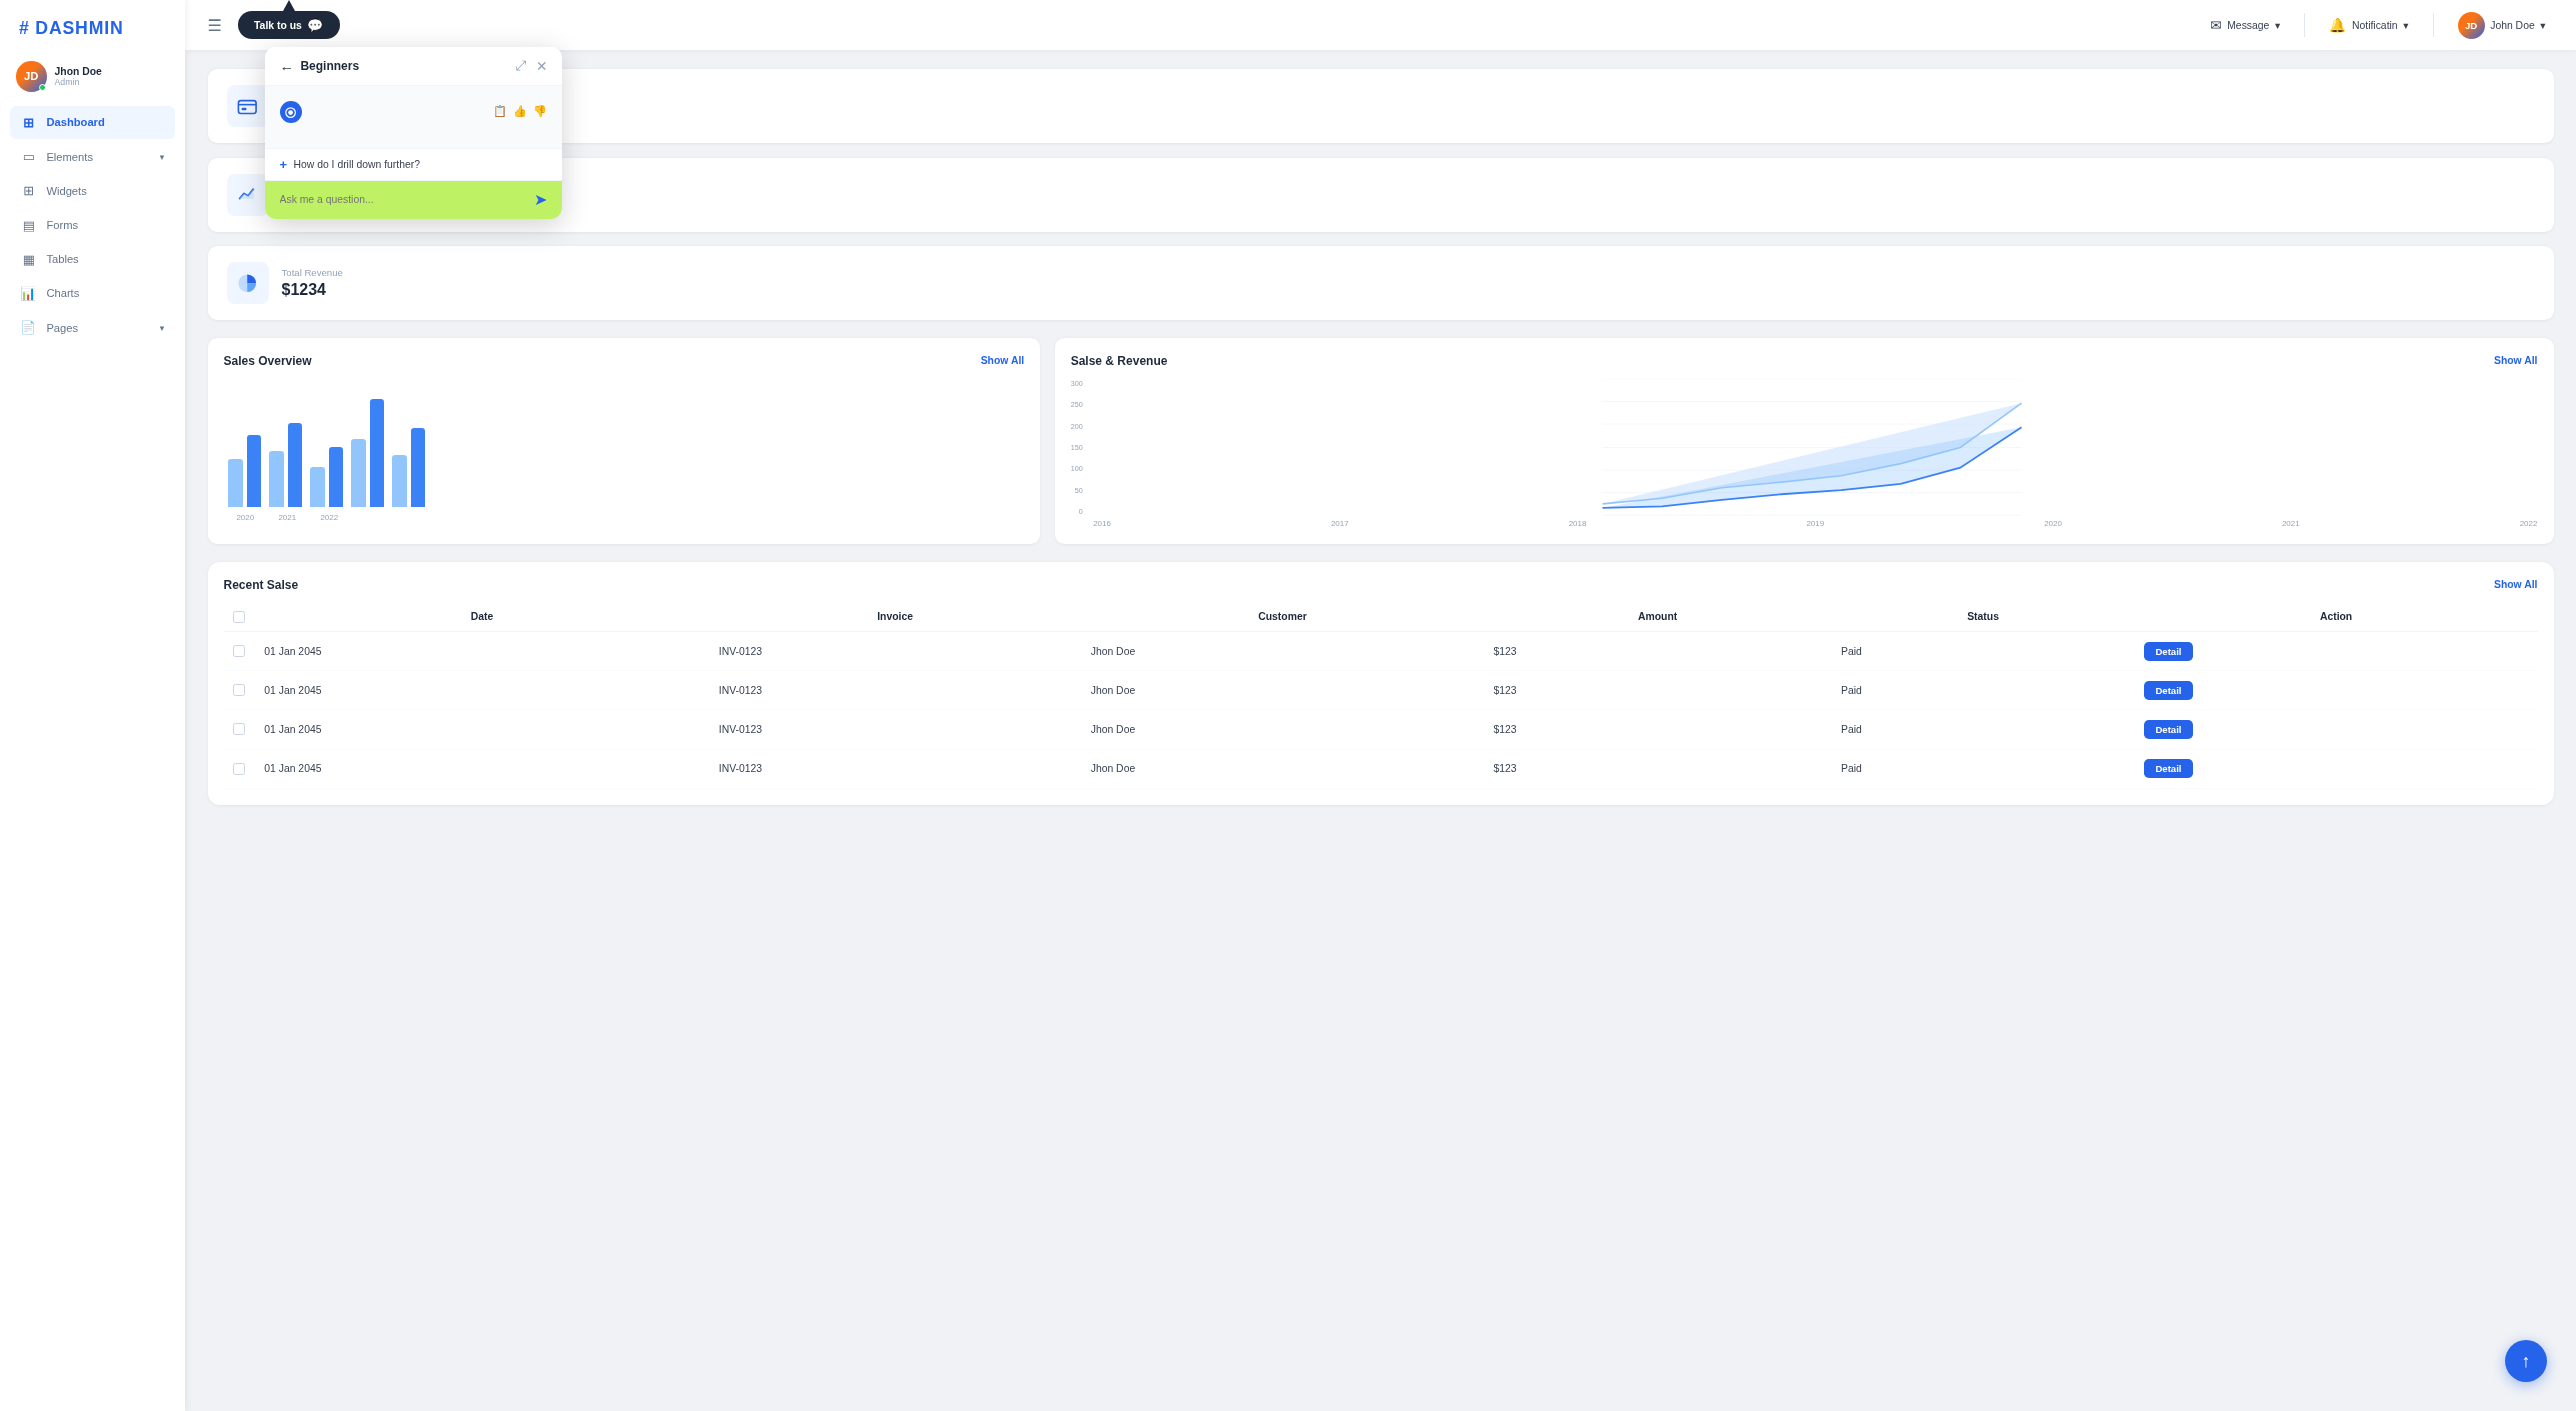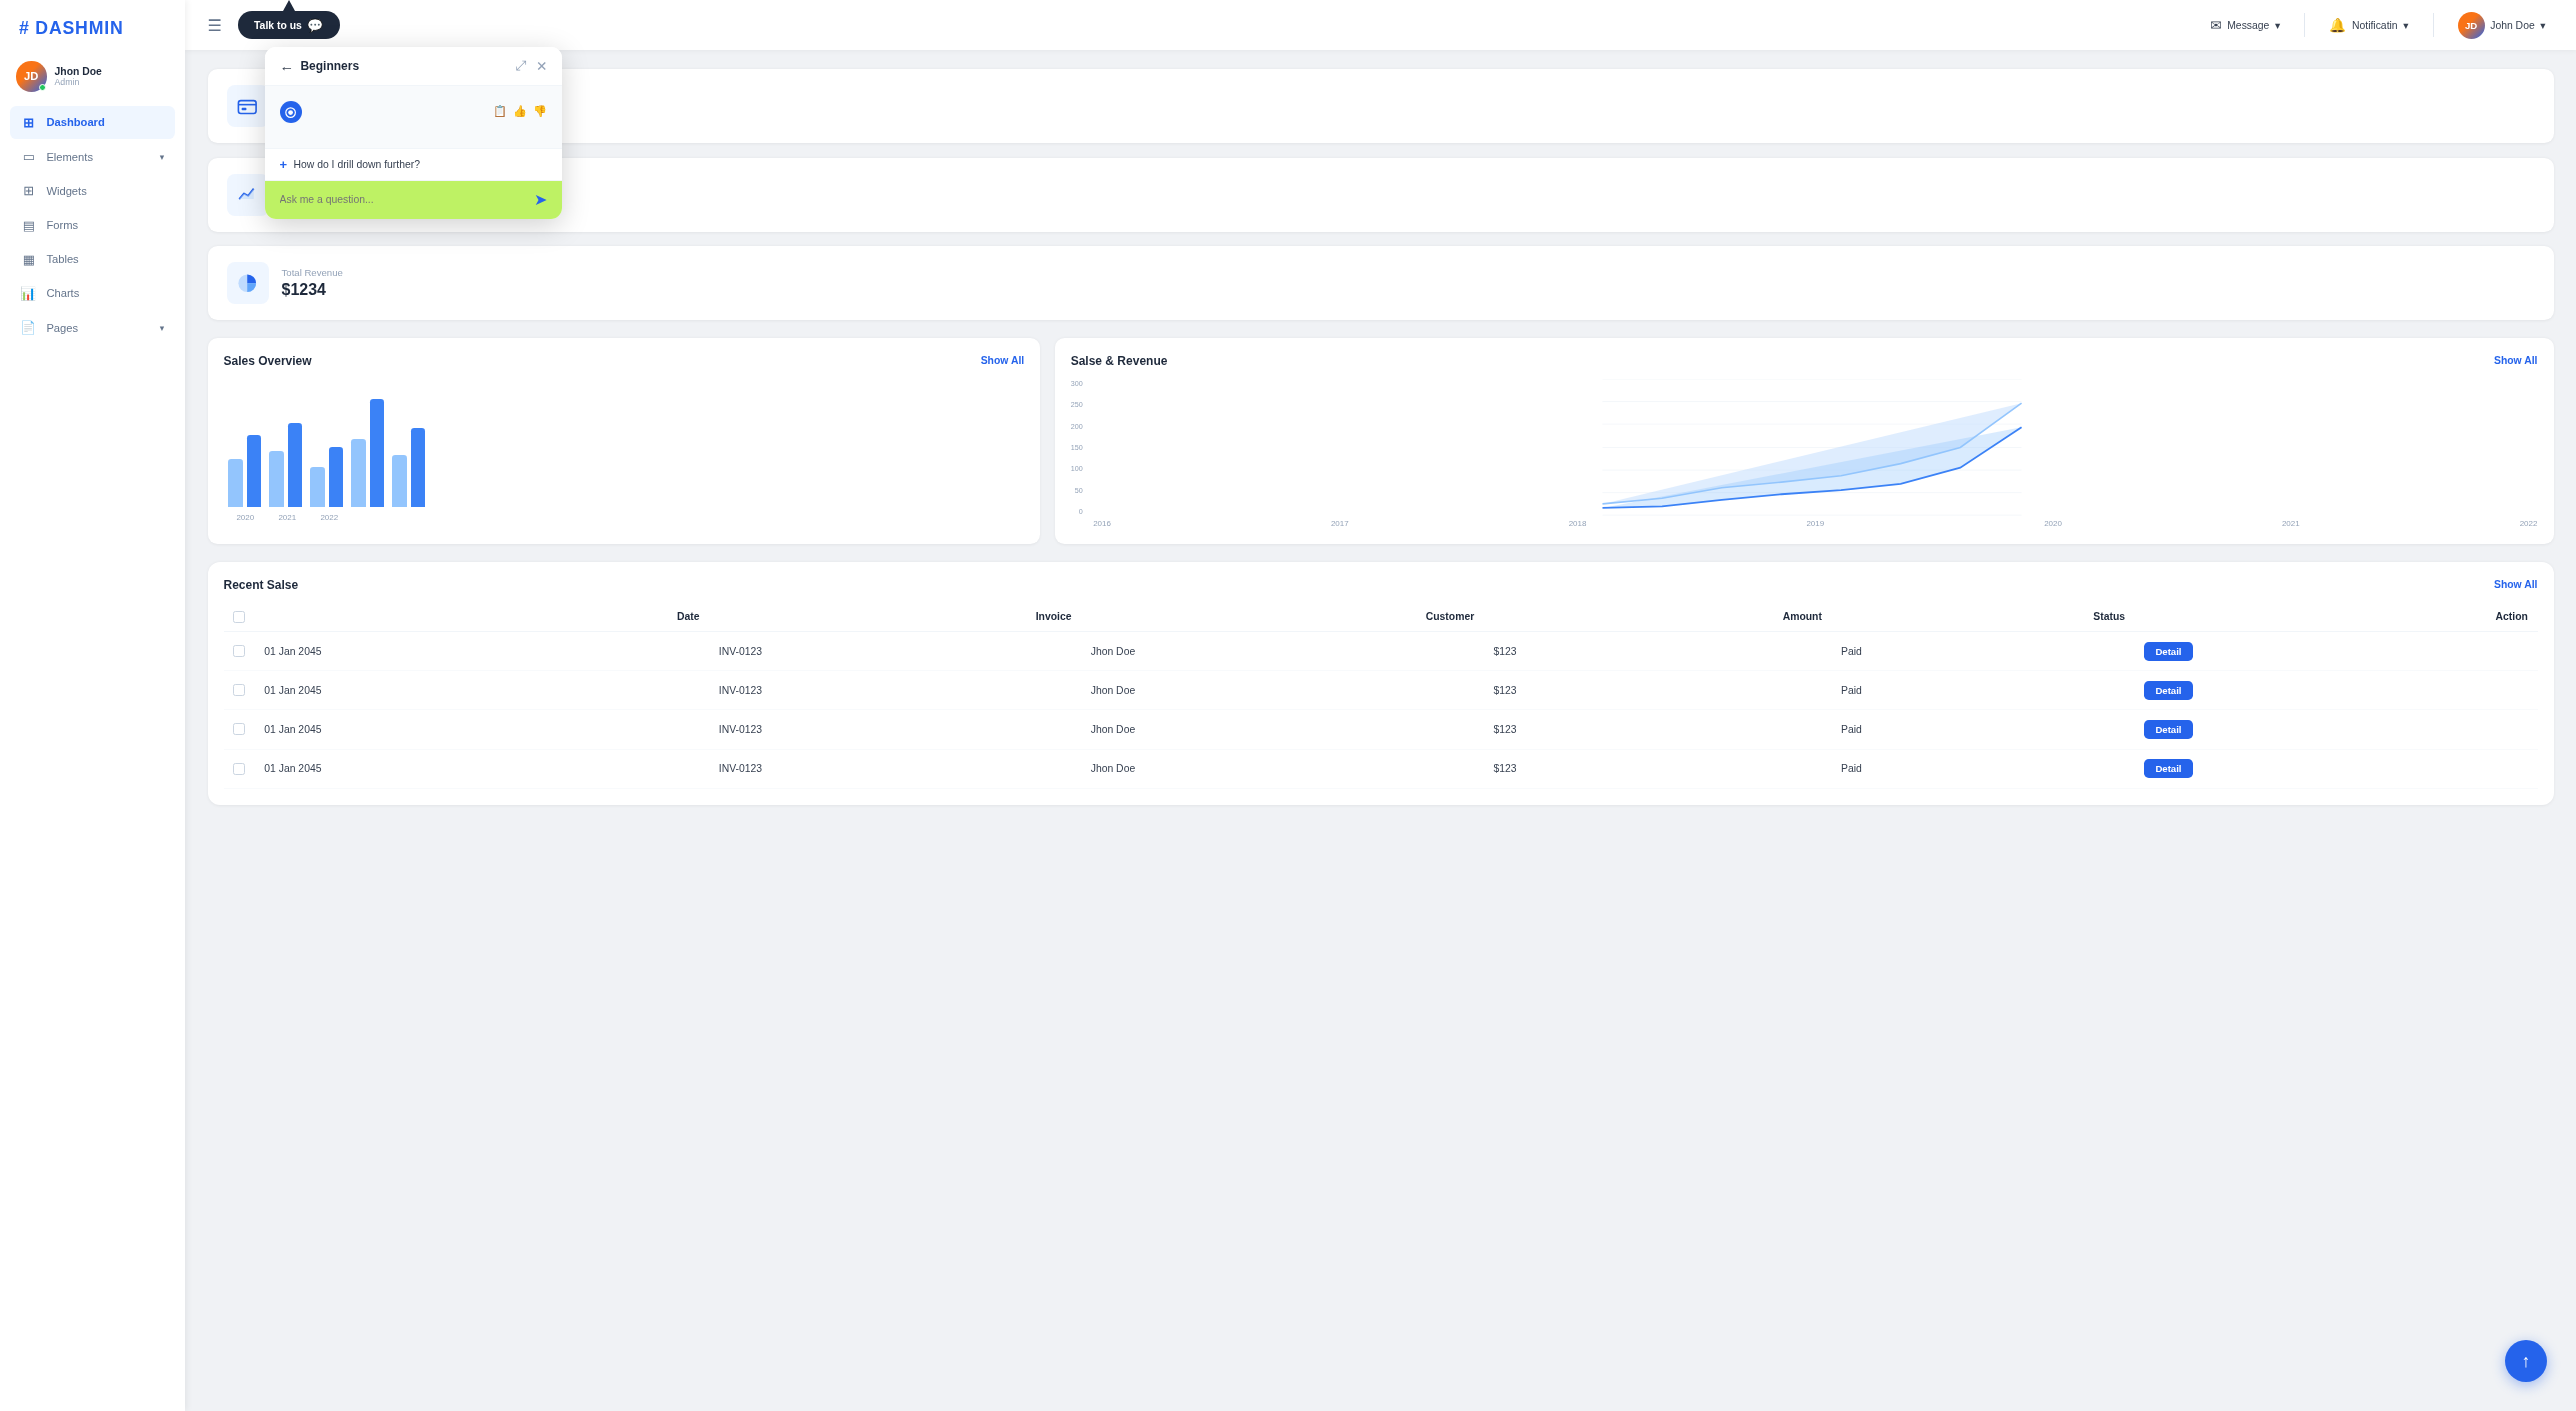--- a/index.html
+++ b/index.html
@@ -165,21 +165,21 @@
       padding: 16px;
       box-shadow: 0 0.8px 3.2px rgba(0,0,0,0.06);
     }
     .table-header {
       display: flex; align-items: center; justify-content: space-between;
       margin-bottom: 11.2px;
     }
     .table-title { font-weight: 700; font-size: 12px; color: #1e293b; }
     table { width: 100%; border-collapse: collapse; }
     thead th {
-      text-align: right;
+      text-align: center;
       font-size: 10.4px;
       font-weight: 700;
       color: #1e293b;
       padding: 8px 9.6px;
       border-bottom: 1.6px solid #f1f5f9;
     }
     tbody td {
       font-size: 10.4px;
       color: #374151;
       padding: 9.6px 9.6px;

